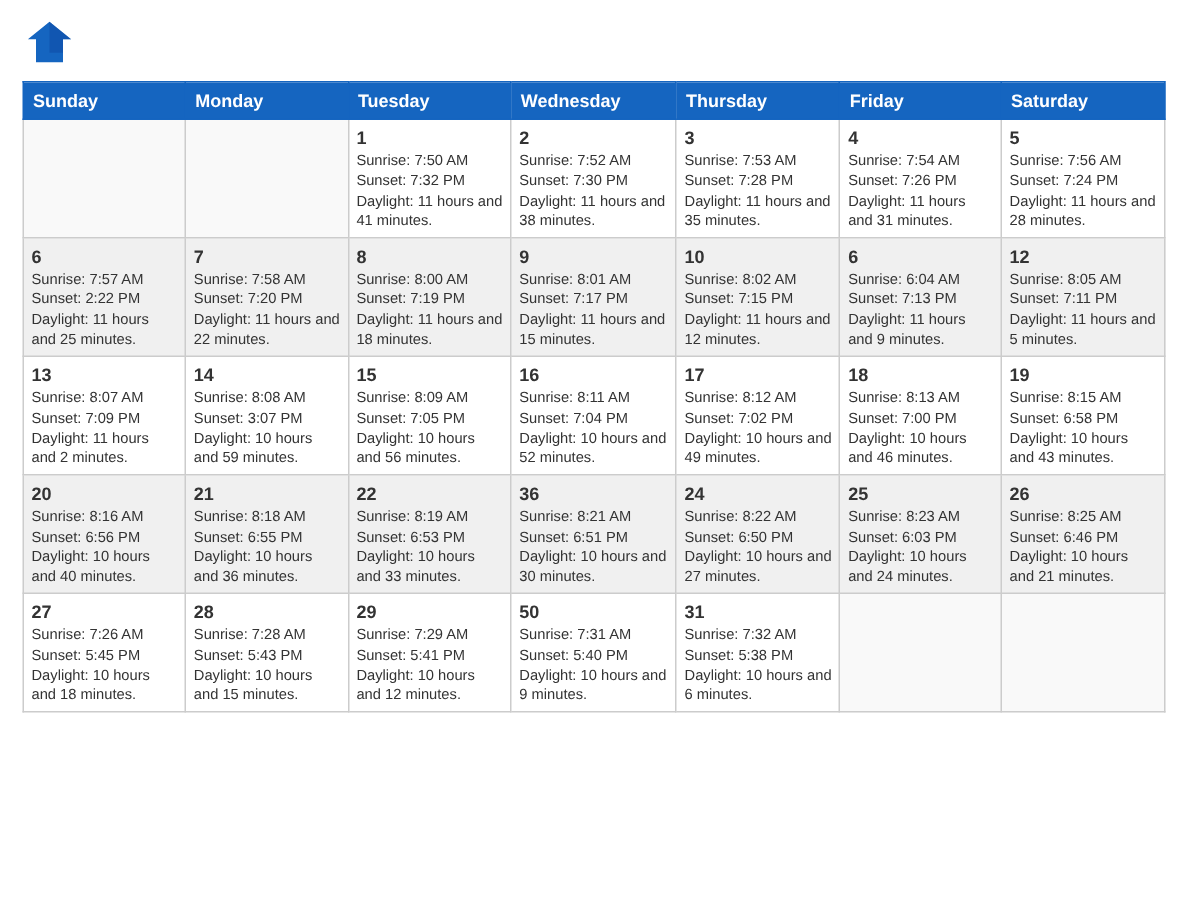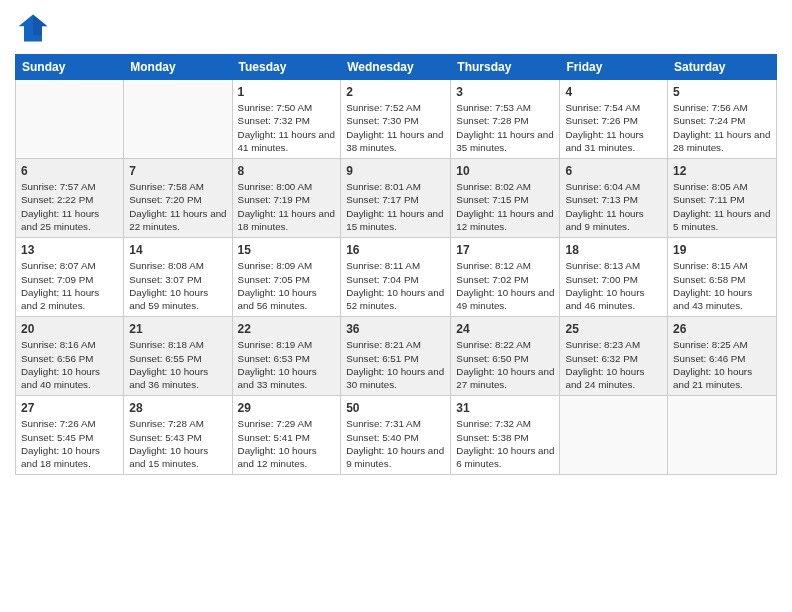--- a/index.html
+++ b/index.html
@@ -273,21 +273,21 @@
           </td>
           <td class="row-bg-2">
             <span class="day-number">24</span>
             <div class="day-info">Sunrise: 8:22 AM
 Sunset: 6:50 PM
 Daylight: 10 hours and 27 minutes.</div>
           </td>
           <td class="row-bg-2">
             <span class="day-number">25</span>
             <div class="day-info">Sunrise: 8:23 AM
-Sunset: 6:32 PM
+Sunset: 6:03 PM
 Daylight: 10 hours and 24 minutes.</div>
           </td>
           <td class="row-bg-2">
             <span class="day-number">26</span>
             <div class="day-info">Sunrise: 8:25 AM
 Sunset: 6:46 PM
 Daylight: 10 hours and 21 minutes.</div>
           </td>
         </tr>
         <tr>

